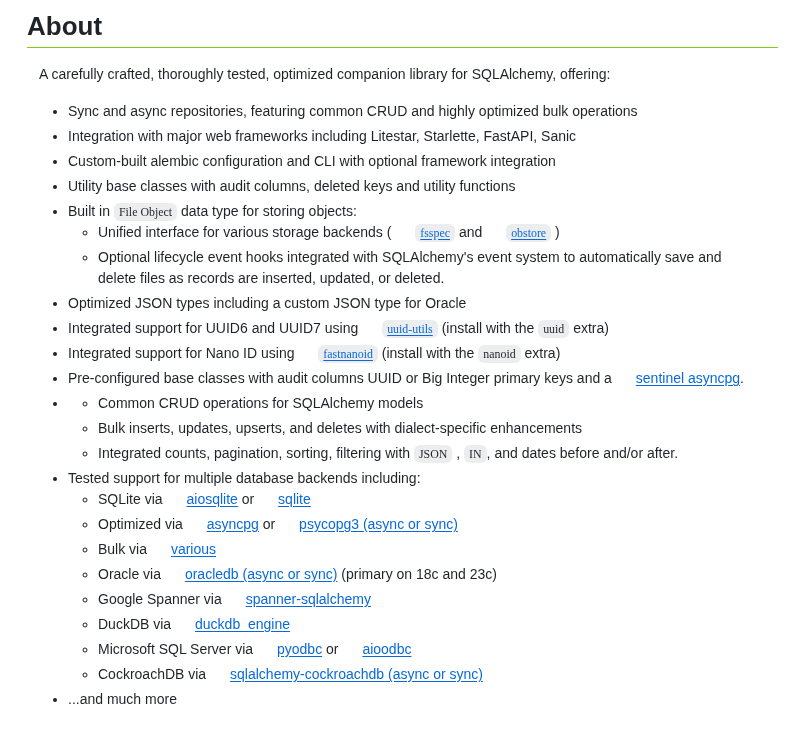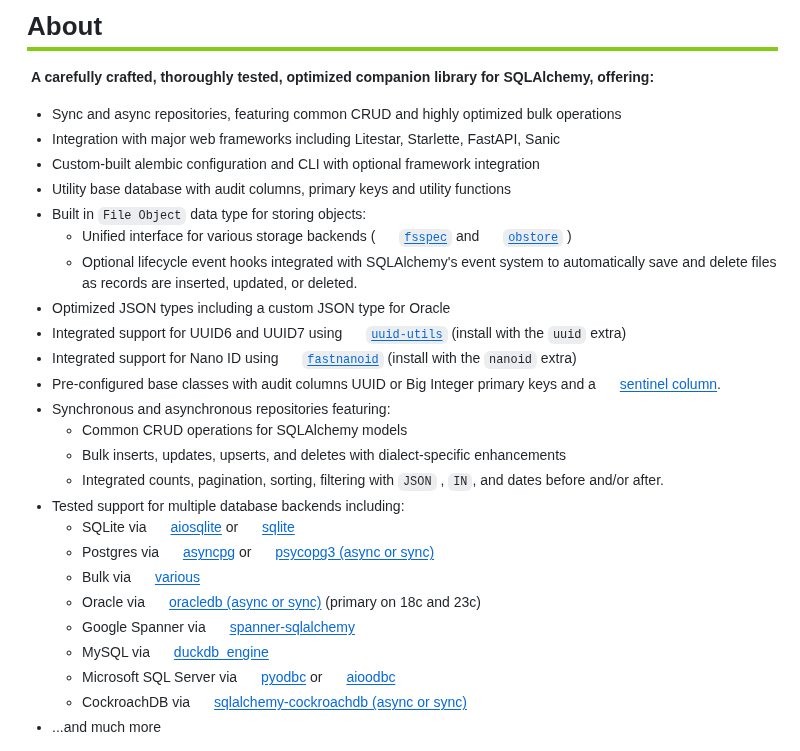--- a/index.html
+++ b/index.html
@@ -14,40 +14,40 @@
     line-height: 1.5;
   }
   .markdown-body { padding: 0 22px 16px 27px; }
 
   h2.page-title {
     font-size: 26px;
     font-weight: 600;
     line-height: 1.15;
     margin: 12px 0 0 0;
     padding-bottom: 5px;
-    border-bottom: 4px solid #84cc16;
+    border-bottom: 1px solid #84cc16;
   }
 
-  .markdown-body p { margin: 16px 4px; font-weight: bold; }
+  .markdown-body p { margin: 16px 12px; }
 
   ul.root {
-    margin: 16px 0;
+    margin: 16px 16px;
     padding-left: 25px;
     list-style: disc;
   }
   ul.root ul {
     margin: 0;
     padding-left: 30px;
     list-style: circle;
   }
   li + li { margin-top: 4px; }
   li > ul { margin-top: 0; }
 
   code {
-    font-family: Liberation Mono, monospace;
+    font-family: Liberation Serif, serif;
     font-size: 85%;
     background: rgba(175, 184, 193, 0.25);
     padding: 2px 5px;
     border-radius: 6px;
     white-space: nowrap;
   }
 
   a.lnk {
     color: #0969da;
     text-decoration: underline;
@@ -67,21 +67,21 @@
   <p>A carefully crafted, thoroughly tested, optimized companion library for SQLAlchemy, offering:</p>
 
   <ul class="root">
 
     <li>Sync and async repositories, featuring common CRUD and highly optimized bulk operations</li>
 
     <li>Integration with major web frameworks including Litestar, Starlette, FastAPI, Sanic</li>
 
     <li>Custom-built alembic configuration and CLI with optional framework integration</li>
 
-    <li>Utility base database with audit columns, primary keys and utility functions</li>
+    <li>Utility base classes with audit columns, deleted keys and utility functions</li>
 
     <li>
       <span>Built in</span>
       <code>File Object</code>
       <span>data type for storing objects:</span>
       <ul>
         <li>
           <span>Unified interface for various storage backends (</span>
           <a class="lnk"><code>fsspec</code></a>
           <span>and</span>
@@ -105,25 +105,24 @@
     <li>
       <span>Integrated support for Nano ID using</span>
       <a class="lnk"><code>fastnanoid</code></a>
       <span>(install with the</span>
       <code>nanoid</code>
       <span>extra)</span>
     </li>
 
     <li>
       <span>Pre-configured base classes with audit columns UUID or Big Integer primary keys and a</span>
-      <a class="lnk">sentinel column</a><span>.</span>
+      <a class="lnk">sentinel asyncpg</a><span>.</span>
     </li>
 
     <li>
-      <span>Synchronous and asynchronous repositories featuring:</span>
       <ul>
         <li>Common CRUD operations for SQLAlchemy models</li>
         <li>Bulk inserts, updates, upserts, and deletes with dialect-specific enhancements</li>
         <li>
           <span>Integrated counts, pagination, sorting, filtering with</span>
           <code>JSON</code>
           <span>,</span>
           <code>IN</code><span>, and dates before and/or after.</span>
         </li>
       </ul>
@@ -132,40 +131,40 @@
     <li>
       <span>Tested support for multiple database backends including:</span>
       <ul>
         <li>
           <span>SQLite via</span>
           <a class="lnk">aiosqlite</a>
           <span>or</span>
           <a class="lnk">sqlite</a>
         </li>
         <li>
-          <span>Postgres via</span>
+          <span>Optimized via</span>
           <a class="lnk">asyncpg</a>
           <span>or</span>
           <a class="lnk">psycopg3 (async or sync)</a>
         </li>
         <li>
           <span>Bulk via</span>
           <a class="lnk">various</a>
         </li>
         <li>
           <span>Oracle via</span>
           <a class="lnk">oracledb (async or sync)</a>
           <span>(primary on 18c and 23c)</span>
         </li>
         <li>
           <span>Google Spanner via</span>
           <a class="lnk">spanner-sqlalchemy</a>
         </li>
         <li>
-          <span>MySQL via</span>
+          <span>DuckDB via</span>
           <a class="lnk">duckdb_engine</a>
         </li>
         <li>
           <span>Microsoft SQL Server via</span>
           <a class="lnk">pyodbc</a>
           <span>or</span>
           <a class="lnk">aioodbc</a>
         </li>
         <li>
           <span>CockroachDB via</span>

